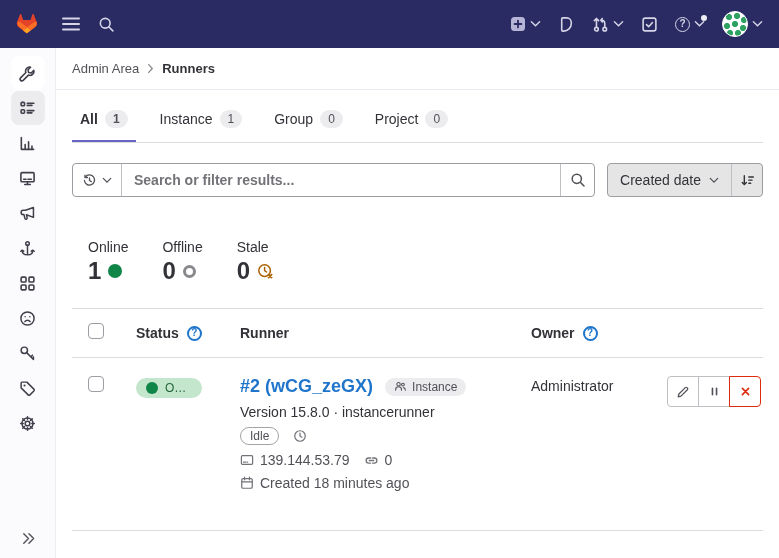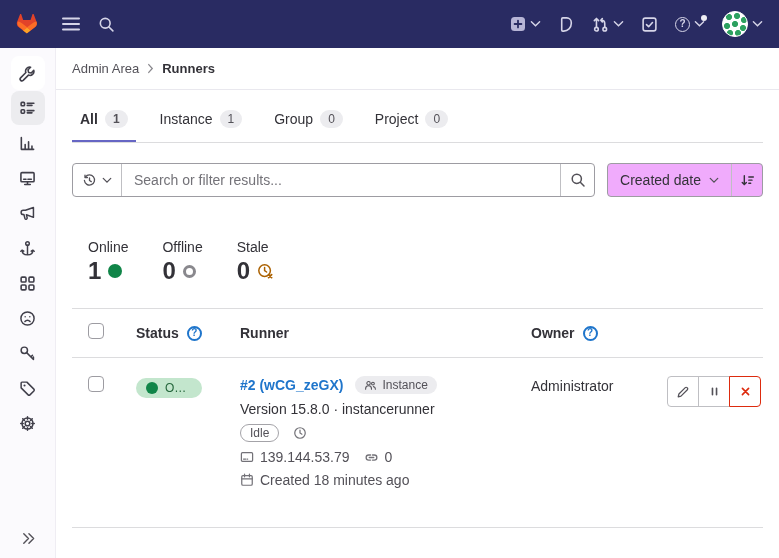--- a/index.html
+++ b/index.html
@@ -51,24 +51,24 @@
          font-size:14px; color:#333238; border-bottom:2px solid transparent; font-family:inherit; }
   .tab.active { font-weight:bold; border-bottom-color:#6666c4; }
   .count-pill { background:#ececef; color:#535158; border-radius:10px; font-size:12px; padding:1px 8px; line-height:16px; }
   .register-btn { margin-left:auto; margin-bottom:5px; background:#1f75cb; color:#fff; border:1px solid #1a63ac; border-radius:4px;
                   height:32px; padding:0 12px; font-size:14px; display:flex; align-items:center; gap:8px; cursor:pointer; font-family:inherit; }
 
   
   .filter-row { display:flex; gap:12px; margin-top:20px; }
   .search-box { flex:1; display:flex; align-items:stretch; border:1px solid #9d9ca2; border-radius:4px; height:34px; background:#fff; }
   .history-btn { display:flex; align-items:center; gap:5px; padding:0 9px; border:none; border-right:1px solid #bfbfc3; background:none; color:#535158; cursor:pointer; border-radius:4px 0 0 4px; }
-  .search-input { flex:1; border:none; outline:none; padding:0 12px; font-size:14px; color:#333238; font-family:inherit; background:transparent; }
+  .search-input { flex:1; border:none; outline:none; padding:0 12px; font-size:14px; color:#333238; font-family:inherit; background:transparent;font-weight:bold; }
   .search-input::placeholder { color:#737278; }
   .search-submit { width:34px; border:none; border-left:1px solid #bfbfc3; background:none; color:#535158; display:flex; align-items:center; justify-content:center; cursor:pointer; border-radius:0 4px 4px 0; }
-  .sort-group { display:flex; align-items:stretch; border:1px solid #9d9ca2; border-radius:4px; height:34px; background:#f0abfc; }
+  .sort-group { display:flex; align-items:stretch; border:1px solid #9d9ca2; border-radius:4px; height:34px; background:#e5e5e5; }
   .sort-btn { display:flex; align-items:center; gap:8px; padding:0 12px; font-size:14px; color:#333238; border:none; background:none; cursor:pointer; font-family:inherit; }
   .sort-dir-btn { width:31px; border:none; border-left:1px solid #bfbfc3; background:none; color:#333238; display:flex; align-items:center; justify-content:center; cursor:pointer; }
 
   
   .stats-row { display:flex; gap:34px; margin:42px 0 0 16px; }
   .stat .stat-label { font-size:14px; color:#333238; margin-bottom:3px; }
   .stat-value-row { display:flex; align-items:center; gap:7px; }
   .stat-value { font-size:24px; font-weight:bold; color:#333238; line-height:26px; }
   .dot-online { width:14px; height:14px; border-radius:50%; background:#108548; }
   .dot-offline { width:13px; height:13px; border-radius:50%; border:3px solid #89888d; background:#fff; }
@@ -80,21 +80,21 @@
   .th { font-size:14px; font-weight:bold; color:#333238; display:flex; align-items:center; gap:8px; }
   .q-help { width:15px; height:15px; border:2px solid #1f75cb; color:#1f75cb; border-radius:50%; font-size:10px; font-weight:bold; display:flex; align-items:center; justify-content:center; line-height:1; cursor:pointer; background:none; padding:0; }
   .checkbox { width:16px; height:16px; border:1px solid #9d9ca2; border-radius:4px; background:#fff; margin-left:16px; cursor:pointer; }
 
   .trow { border-bottom:1px solid #dcdcde; padding:18px 0 24px; }
   .status-pill { display:inline-flex; align-items:center; gap:7px; background:#c3e6cd; color:#24663b; border-radius:12px; padding:3px 10px; font-size:12px; max-width:66px; margin-top:2px; }
   .status-pill .sdot { width:12px; height:12px; border-radius:50%; background:#108548; flex:none; }
   .status-pill .stext { overflow:hidden; text-overflow:ellipsis; white-space:nowrap; }
 
   .r-line { display:flex; align-items:center; gap:6px; margin-bottom:7px; font-size:14px; color:#535158; }
-  .runner-link { color:#1f75cb; font-weight:bold; font-size:14px; text-decoration:none; }
+  .runner-link { color:#1f75cb; font-weight:bold; font-size:18px; text-decoration:none; }
   .type-badge { display:inline-flex; align-items:center; gap:5px; background:#ececef; color:#535158; border-radius:10px; font-size:12px; padding:2px 9px; margin-left:6px; }
   .version-line { color:#333238;text-align:center; }
   .idle-badge { border:1px solid #a4a3a8; color:#535158; border-radius:10px; font-size:12px; padding:1px 9px; background:#fff; }
   .muted-ic { color:#737278; display:flex; }
   .gap8 { margin-left:8px; }
 
   .owner-cell { font-size:14px; color:#333238; padding-top:2px; }
   .actions-cell { display:flex; justify-content:flex-start; padding-top:0; }
   .btn-grp { display:inline-flex; height:31px; }
   .abtn { width:32px; border:1px solid #bfbfc3; background:#fff; display:flex; align-items:center; justify-content:center; color:#535158; cursor:pointer; margin-left:-1px; }

